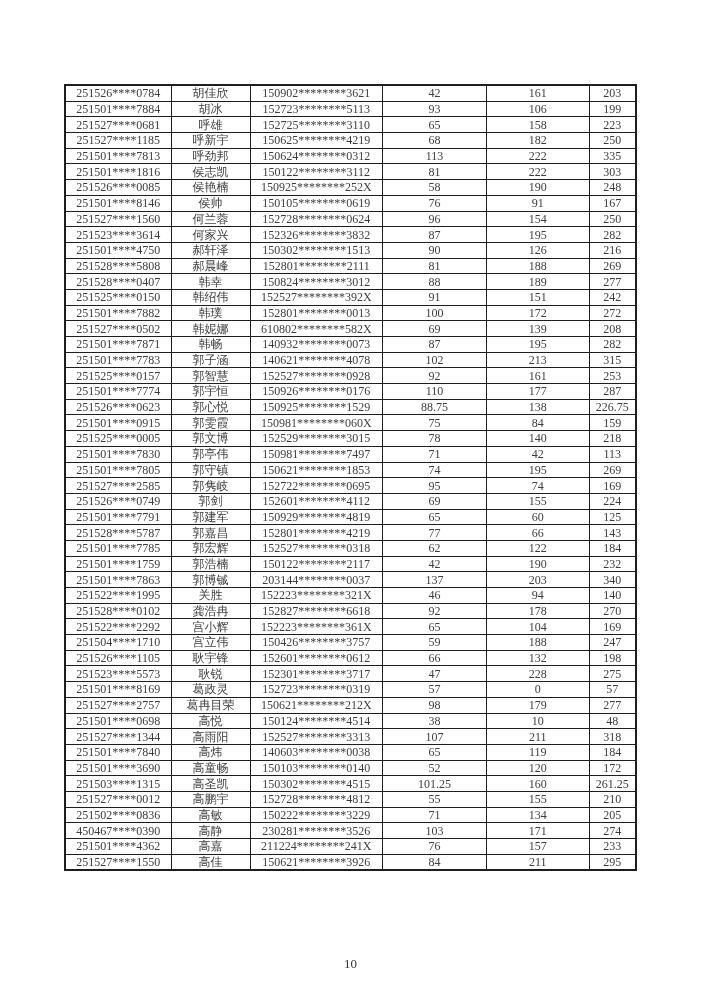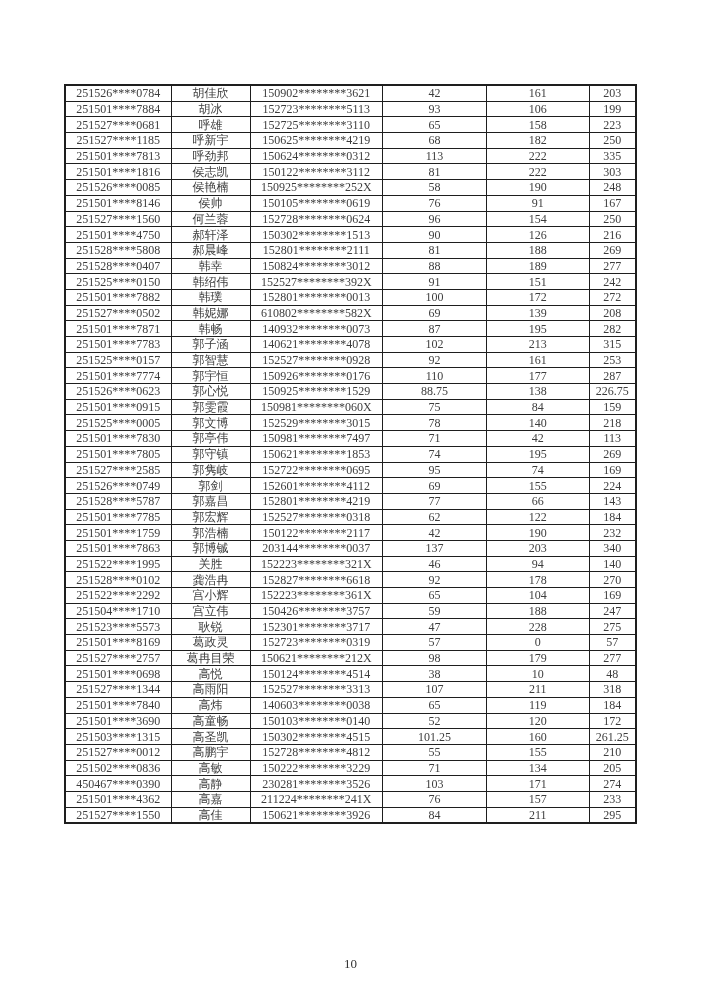--- a/index.html
+++ b/index.html
@@ -132,20 +132,28 @@
         </tr>
         <tr>
           <td>251527****1560</td>
           <td>何兰蓉</td>
           <td>152728********0624</td>
           <td>96</td>
           <td>154</td>
           <td>250</td>
         </tr>
         <tr>
+          <td>251523****3614</td>
+          <td>何家兴</td>
+          <td>152326********3832</td>
+          <td>87</td>
+          <td>195</td>
+          <td>282</td>
+        </tr>
+        <tr>
           <td>251501****4750</td>
           <td>郝轩泽</td>
           <td>150302********1513</td>
           <td>90</td>
           <td>126</td>
           <td>216</td>
         </tr>
         <tr>
           <td>251528****5808</td>
           <td>郝晨峰</td>
@@ -268,20 +276,28 @@
         </tr>
         <tr>
           <td>251526****0749</td>
           <td>郭剑</td>
           <td>152601********4112</td>
           <td>69</td>
           <td>155</td>
           <td>224</td>
         </tr>
         <tr>
+          <td>251501****7791</td>
+          <td>郭建军</td>
+          <td>150929********4819</td>
+          <td>65</td>
+          <td>60</td>
+          <td>125</td>
+        </tr>
+        <tr>
           <td>251528****5787</td>
           <td>郭嘉昌</td>
           <td>152801********4219</td>
           <td>77</td>
           <td>66</td>
           <td>143</td>
         </tr>
         <tr>
           <td>251501****7785</td>
           <td>郭宏辉</td>
@@ -330,20 +346,28 @@
           <td>104</td>
           <td>169</td>
         </tr>
         <tr>
           <td>251504****1710</td>
           <td>宫立伟</td>
           <td>150426********3757</td>
           <td>59</td>
           <td>188</td>
           <td>247</td>
+        </tr>
+        <tr>
+          <td>251526****1105</td>
+          <td>耿宇锋</td>
+          <td>152601********0612</td>
+          <td>66</td>
+          <td>132</td>
+          <td>198</td>
         </tr>
         <tr>
           <td>251523****5573</td>
           <td>耿锐</td>
           <td>152301********3717</td>
           <td>47</td>
           <td>228</td>
           <td>275</td>
         </tr>
         <tr>

